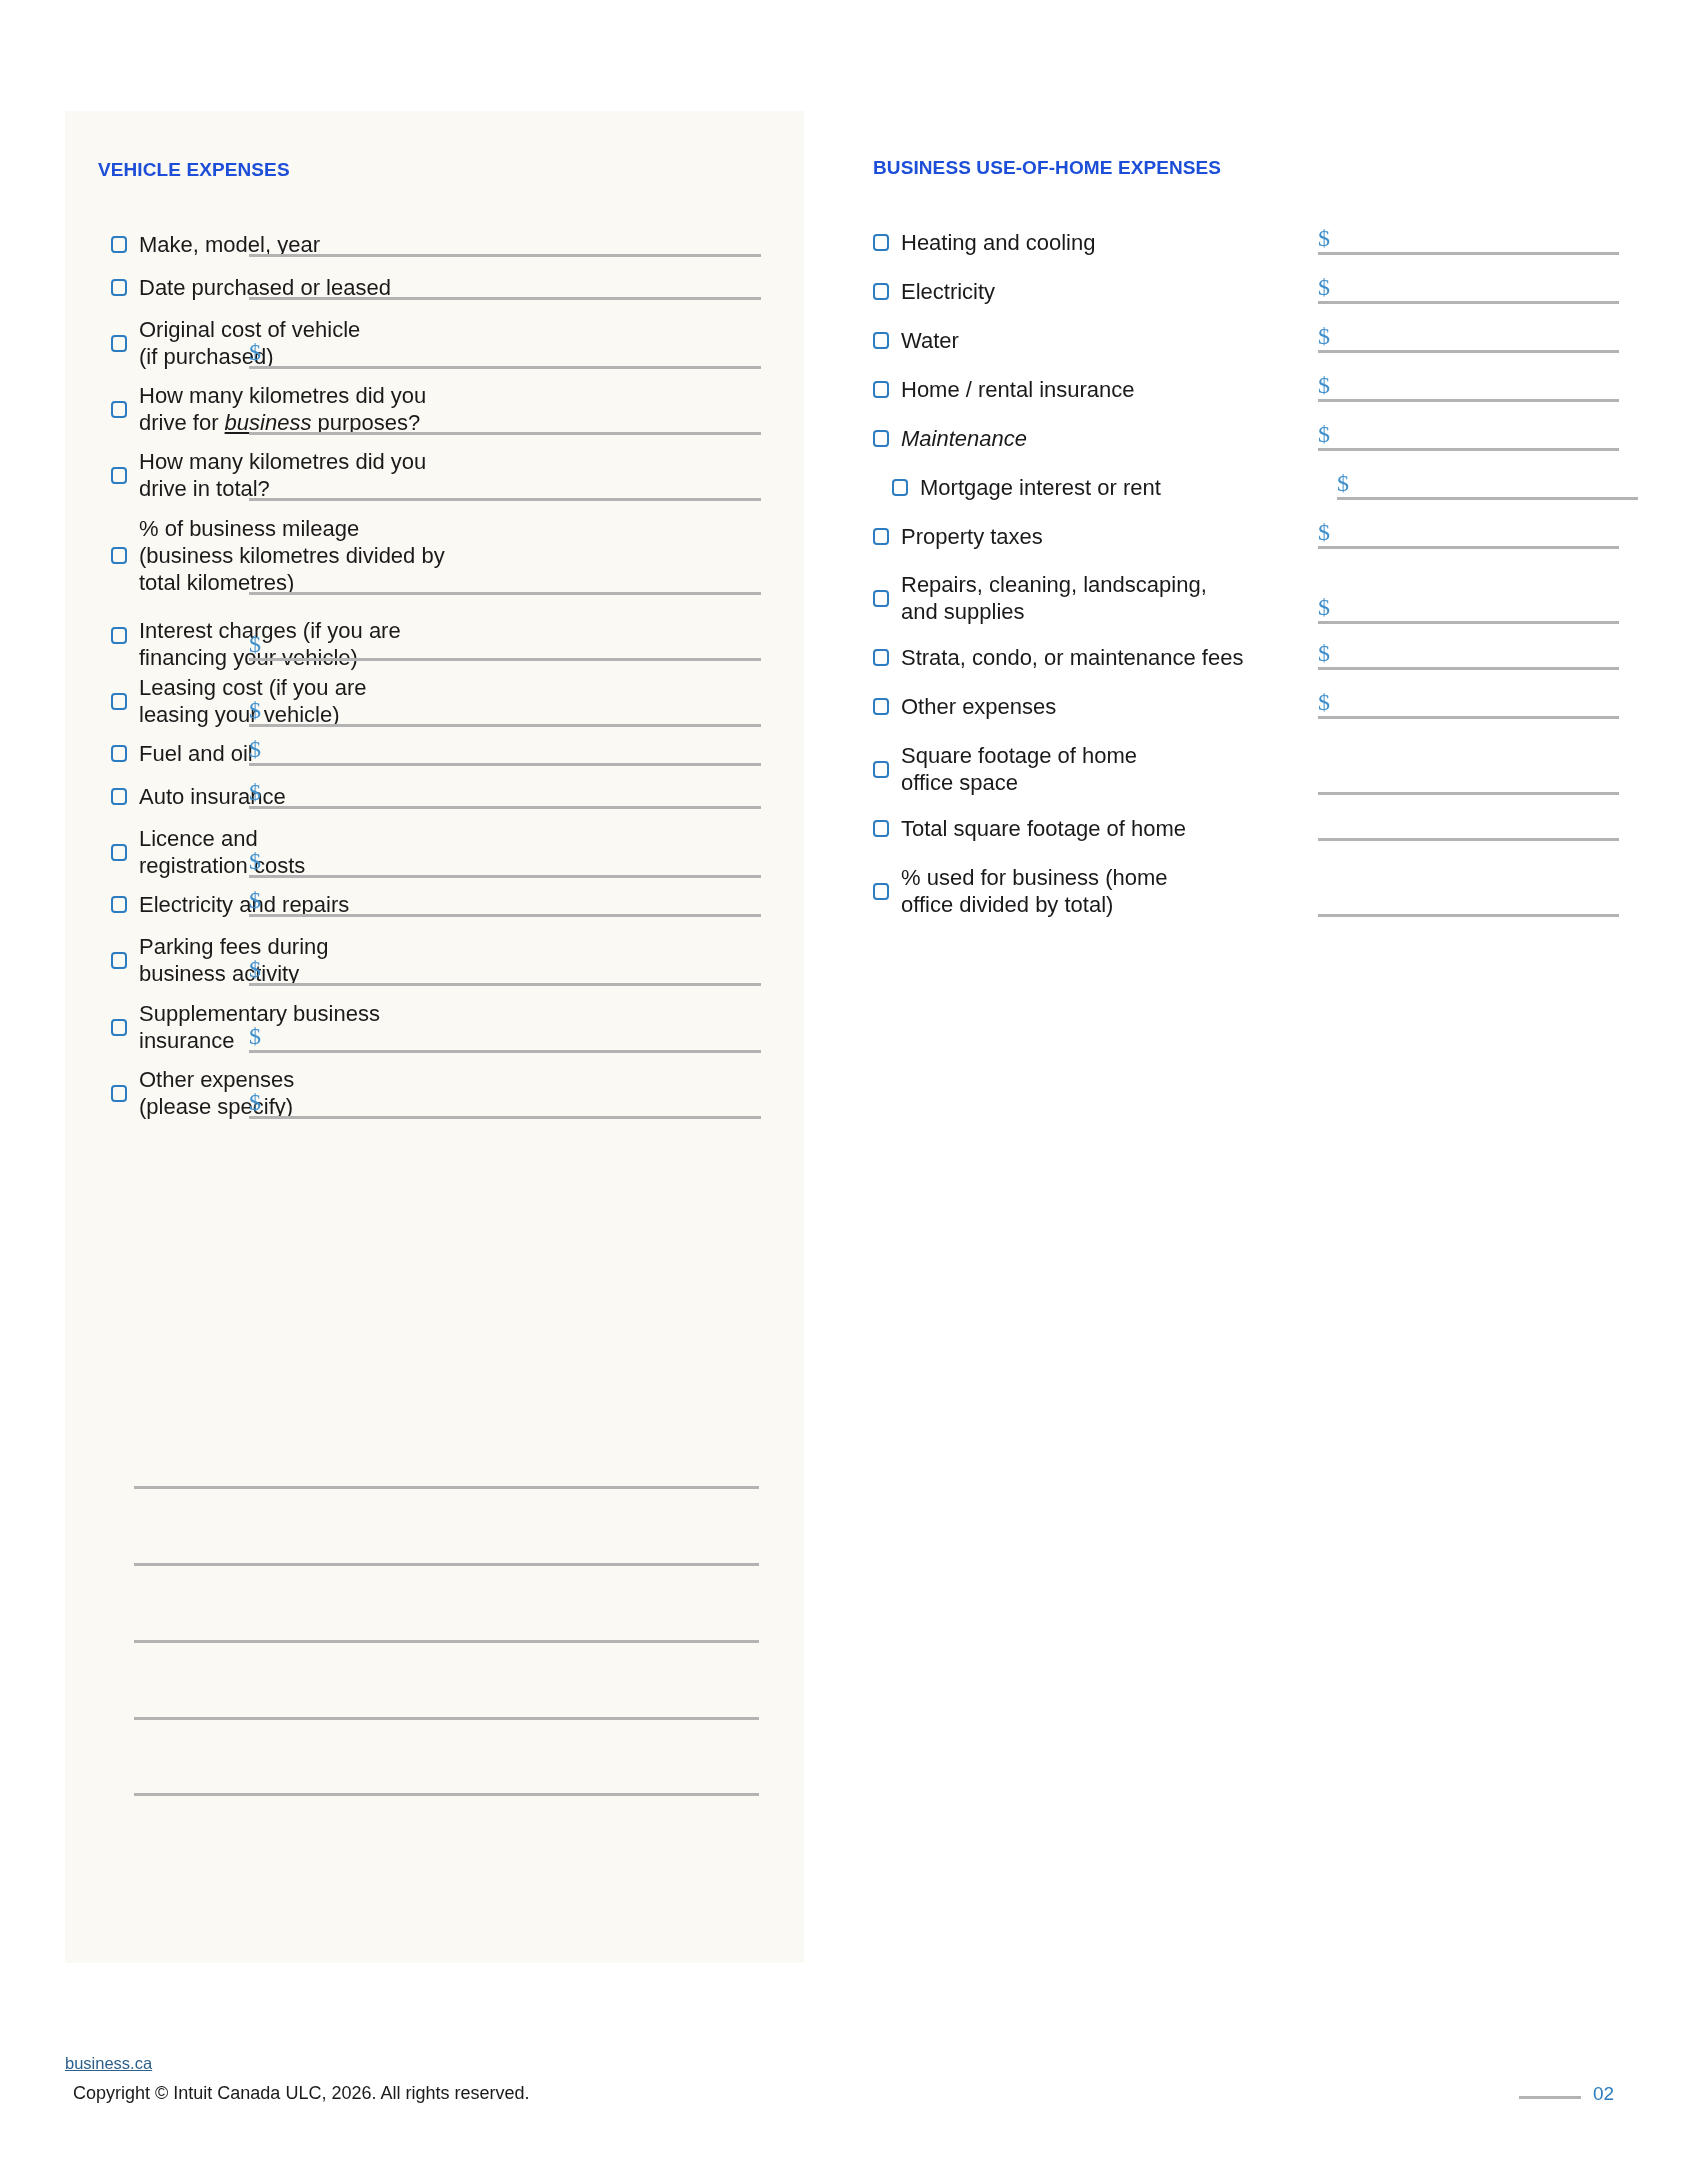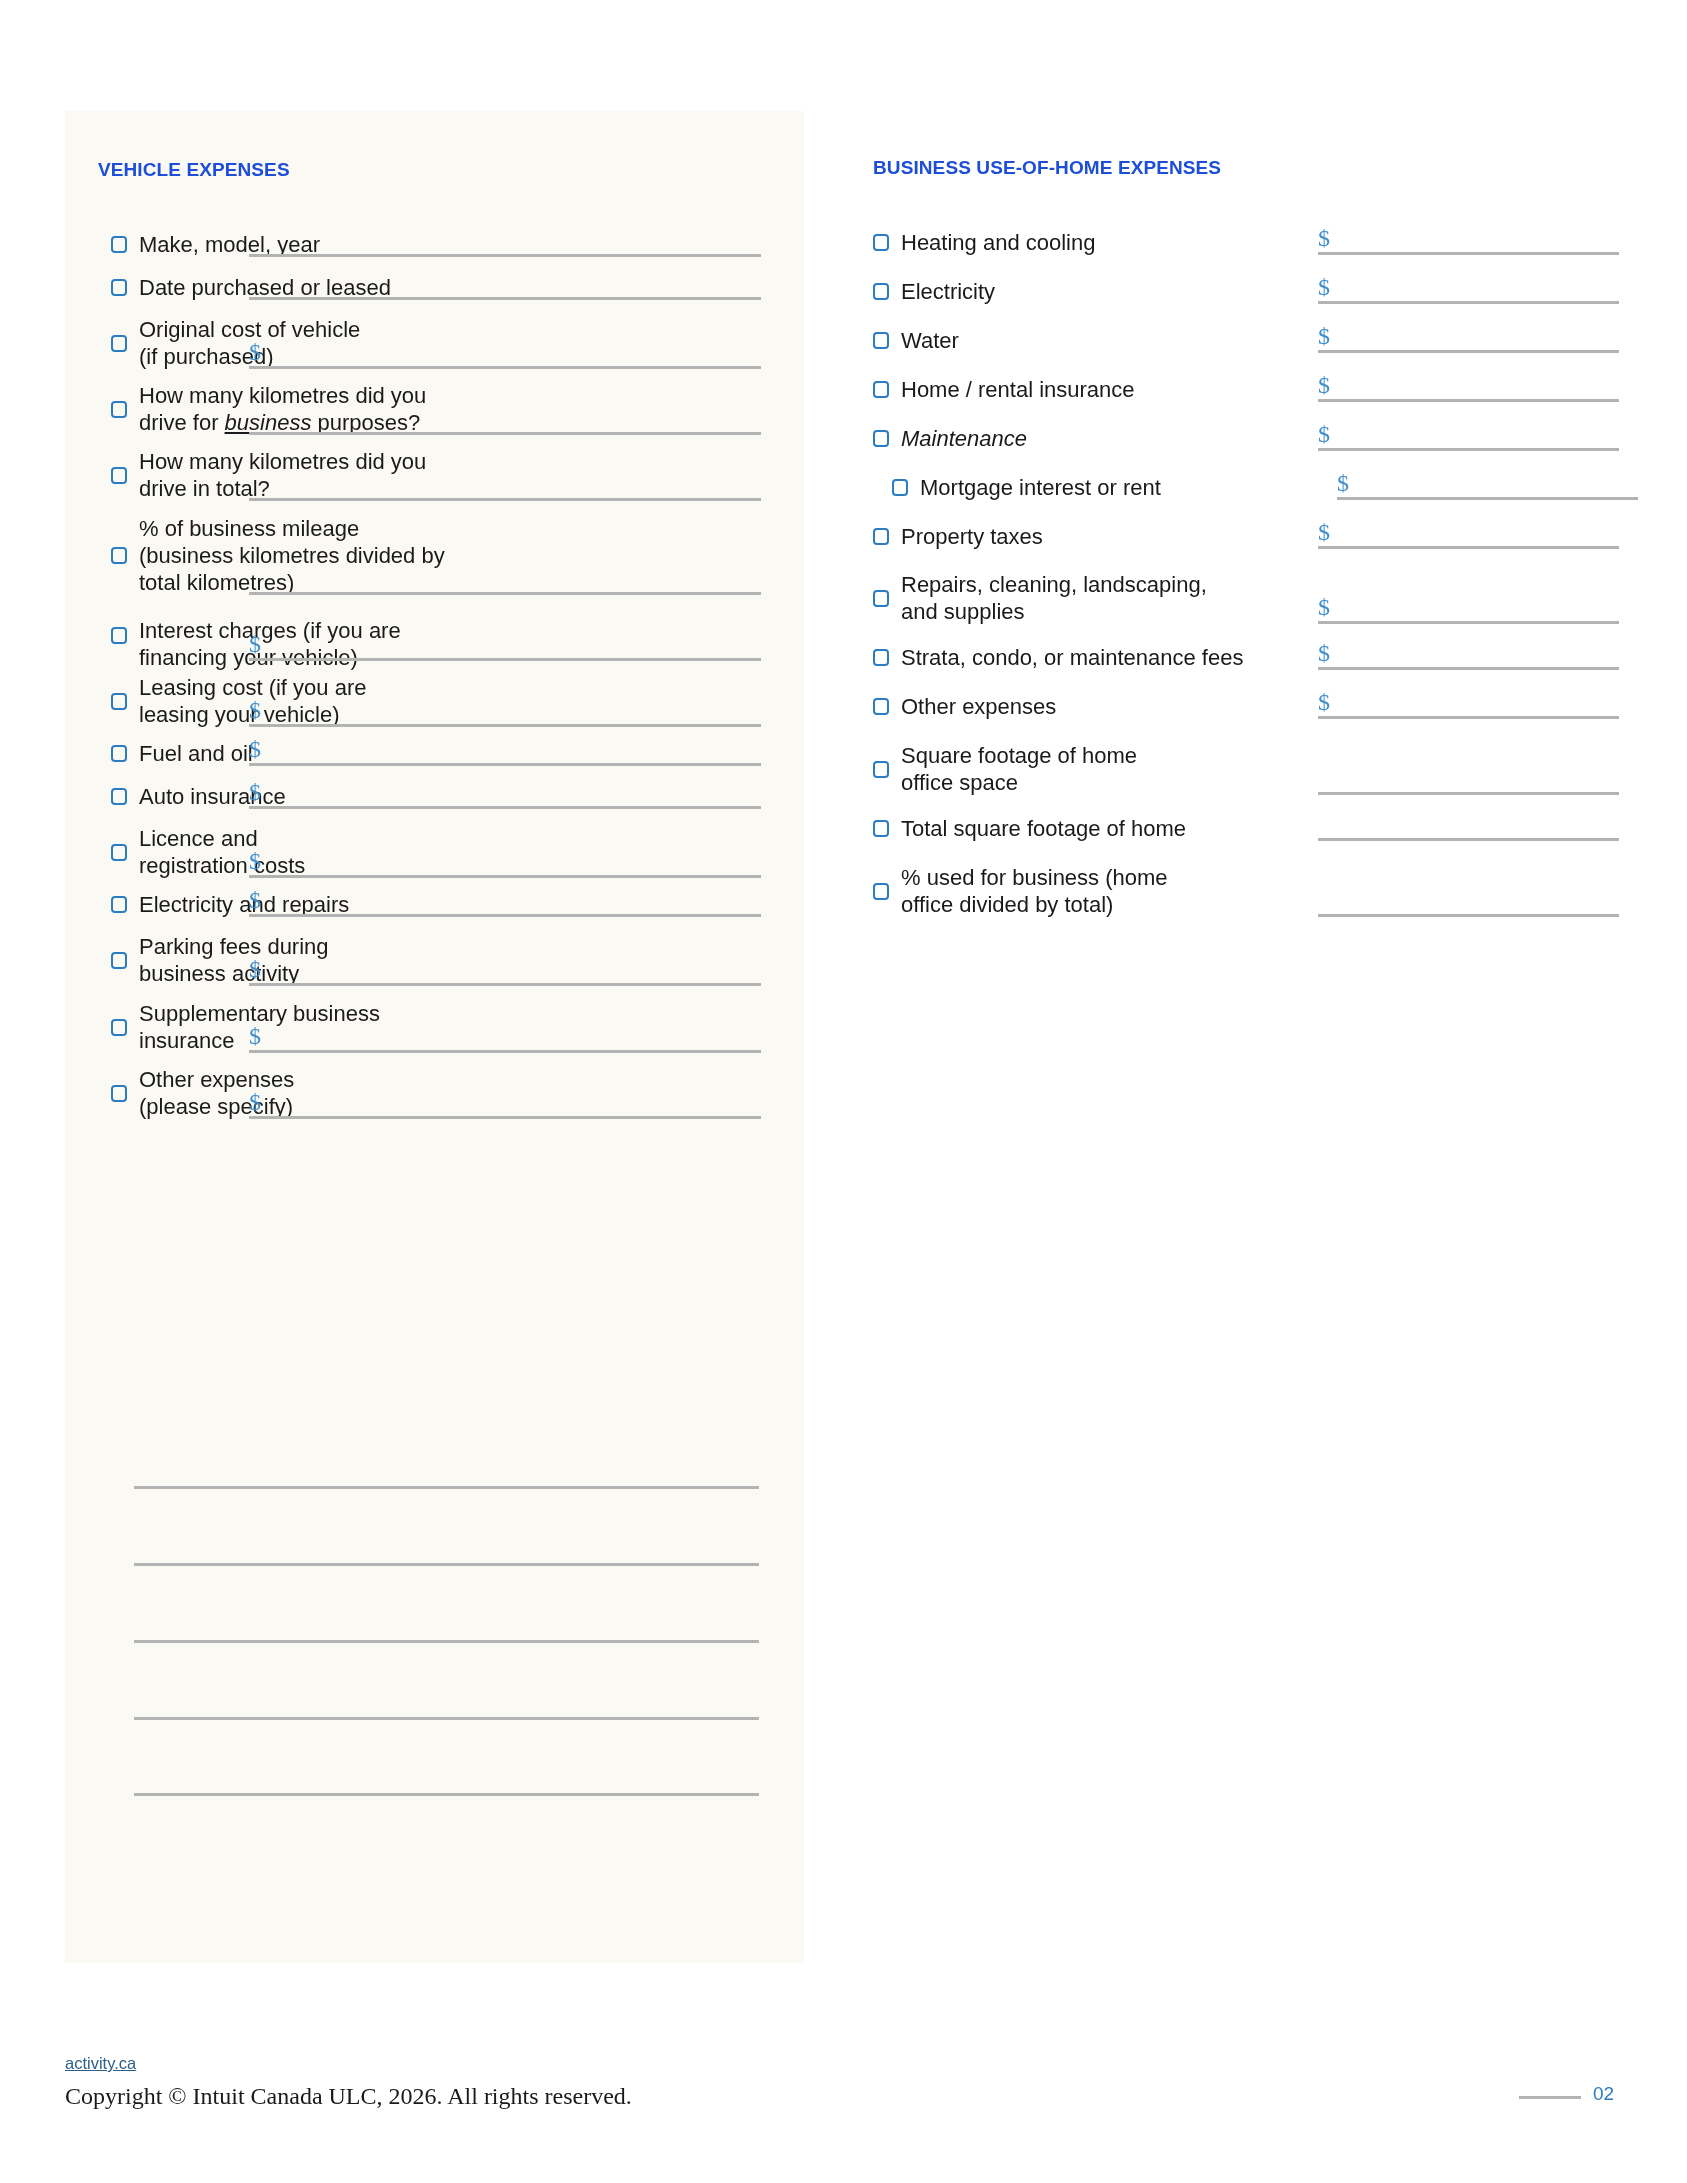--- a/index.html
+++ b/index.html
@@ -115,25 +115,24 @@
   .footer-link {
     position: absolute;
     left: 0;
     top: 0;
     font-size: 16.5px;
     color: #2c5f8a;
     text-decoration: underline;
   }
   .footer-copy {
     position: absolute;
-    left: 0;
+    left: 8px;
     top: 29px;
-    font-size: 24px;
+    font-size: 18px;
     color: #1a1a1a;
-    font-family: Liberation Serif, serif;
   }
   .footer-rule {
     position: absolute;
     left: 1454px;
     top: 42px;
     width: 62px;
     height: 2.6px;
     background: #b3b3b3;
   }
   .footer-page {
@@ -336,20 +335,20 @@
         <div class="row" style="left: 0px; top: 753px; width: 748px; height: 54px;">
           <div class="checkbox" style="left: 0px; top: 18.5px;"></div>
           <div class="label" style="left: 28px; top: 0px; width: 410px;">% used for business (home
 office divided by total)</div>
           <div class="rule" style="left: 445px; top: 50px; width: 301px;"></div>
         </div>
       </div>
   </div>
 
   <div class="footer">
-    <a class="footer-link" href="#">activity.ca</a>
+    <a class="footer-link" href="#">business.ca</a>
     <div class="footer-copy">Copyright © Intuit Canada ULC, 2026. All rights reserved.</div>
     <div class="footer-rule"></div>
     <div class="footer-page">02</div>
   </div>
 
 </div>
 
 
 </body></html>

